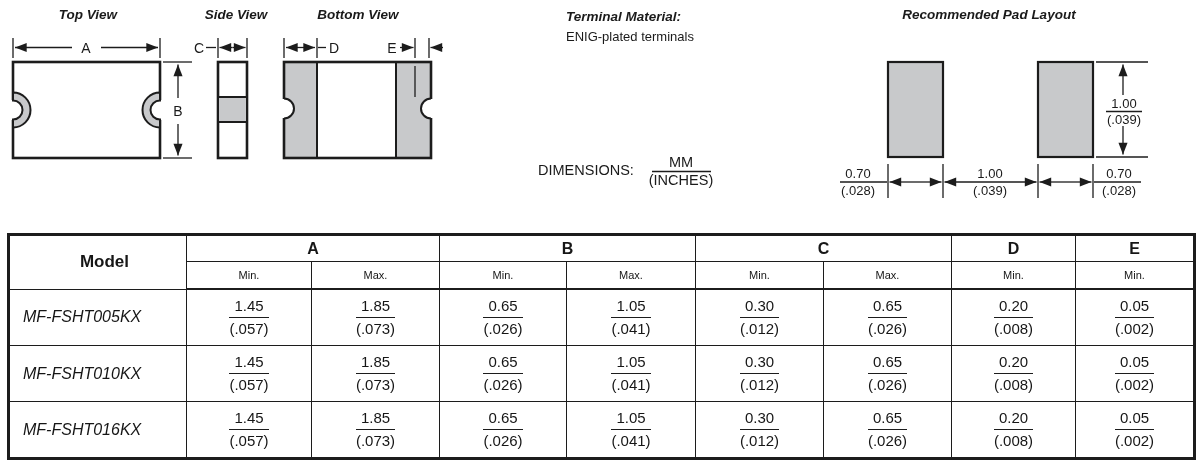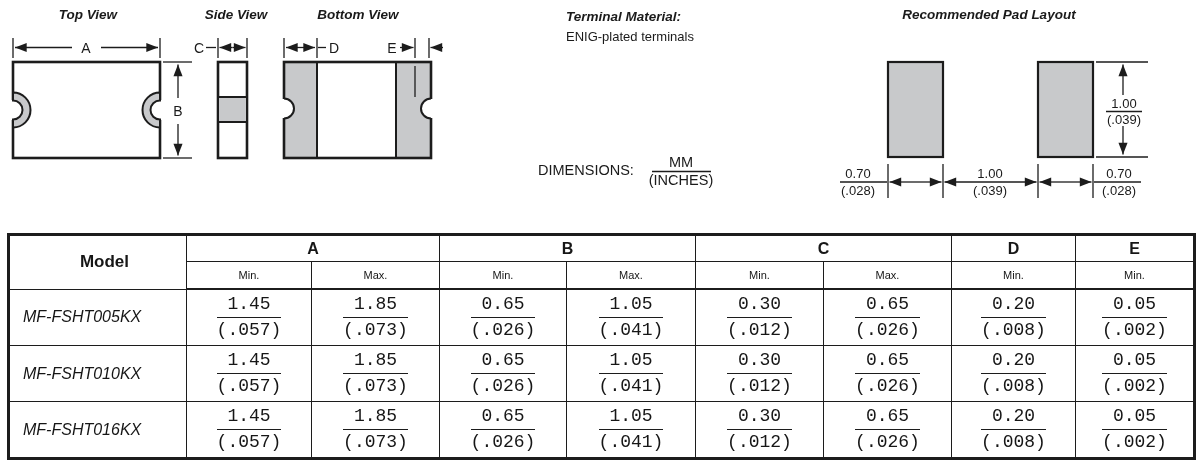--- a/index.html
+++ b/index.html
@@ -26,21 +26,21 @@
   
   .dim-table{position:absolute;left:7px;top:233px;border-collapse:collapse;table-layout:fixed;
              background:#fff;border:3px solid #1c1c1c;color:#161616;}
   .dim-table th,.dim-table td{border:1.5px solid #1c1c1c;text-align:center;padding:0;
              font-family:"Liberation Sans",sans-serif;}
   .model-h{text-align:left;padding-left:13px !important;font-size:17px;font-weight:bold;}
   .letter-h{font-size:16px;font-weight:bold;height:25px;}
   .sub-h{font-size:11px;font-weight:normal;height:26px;border-bottom:2.5px solid #1c1c1c !important;}
   .model-cell{text-align:left !important;padding-left:13px !important;font-size:16px;font-weight:normal;font-style:italic;}
   .dim-table td{height:55px;}
-  .frac{display:inline-block;font-size:18px;line-height:1.15;font-family:Liberation Mono, monospace;}
+  .frac{display:inline-block;font-size:15px;line-height:1.15;}
   .frac .num{display:block;border-bottom:1.8px solid #1c1c1c;padding:0 3px 2px;}
   .frac .den{display:block;padding-top:2px;}
 </style>
 </head>
 <body>
 
 <div class="page">
 
   <svg class="diagram-svg" width="1200" height="230" viewBox="0 0 1200 230">
     <defs>

